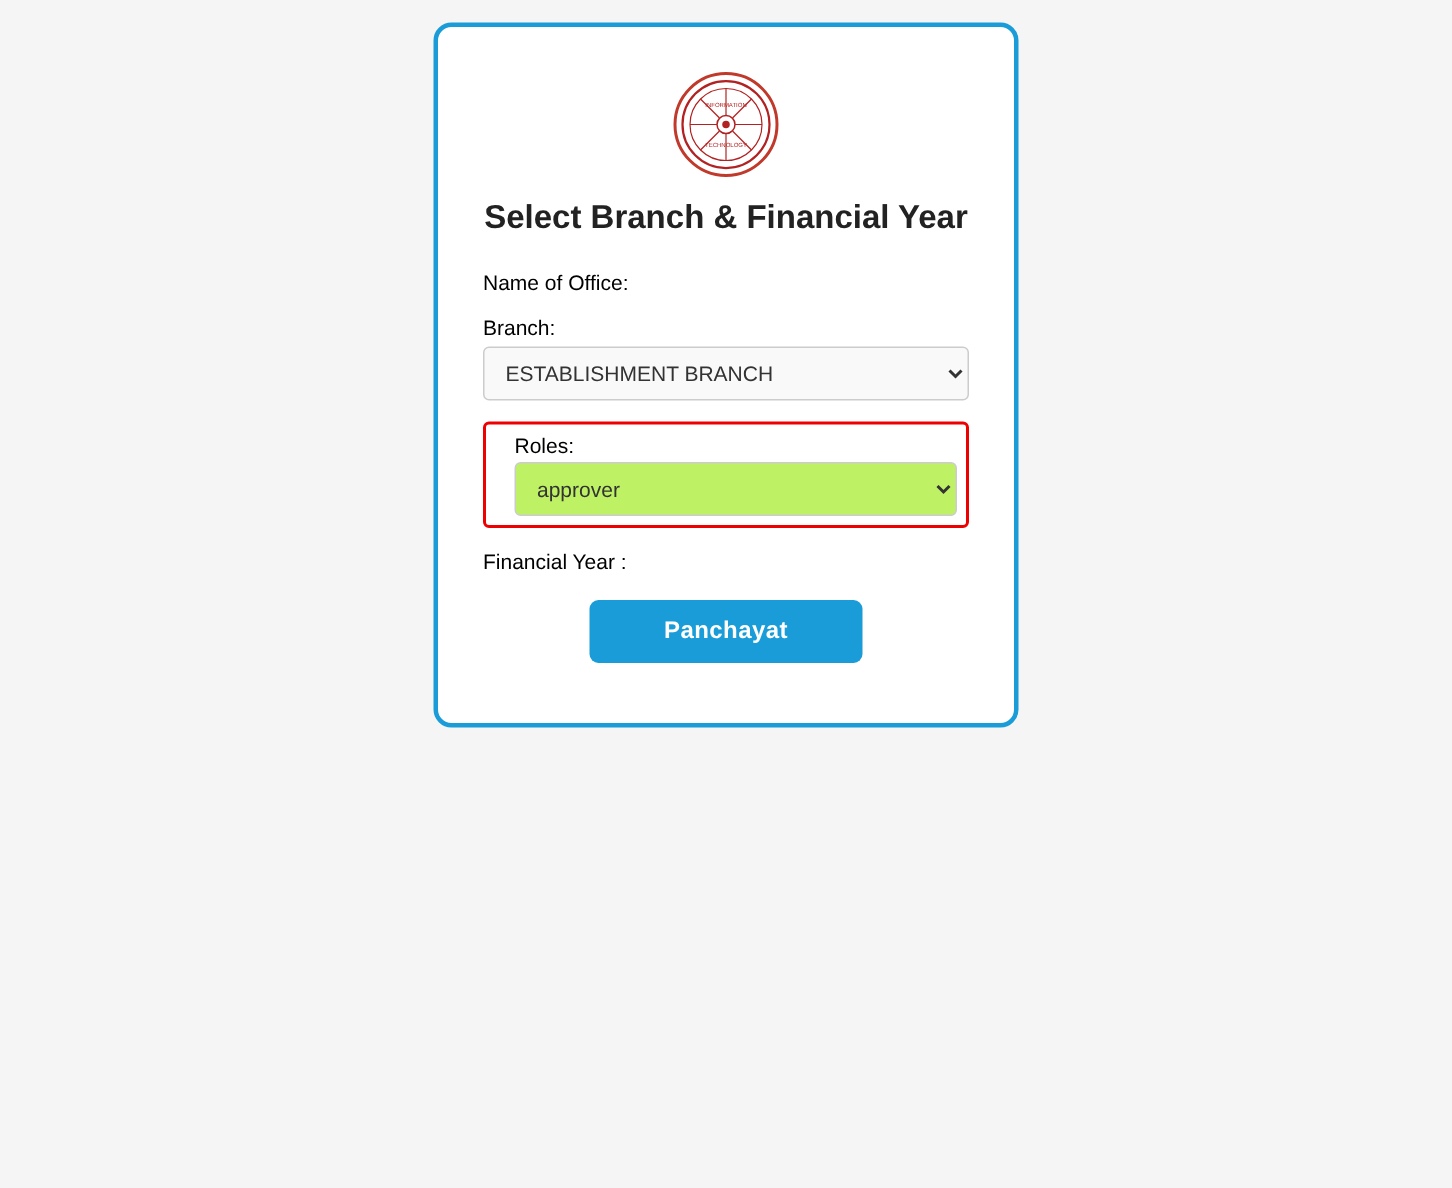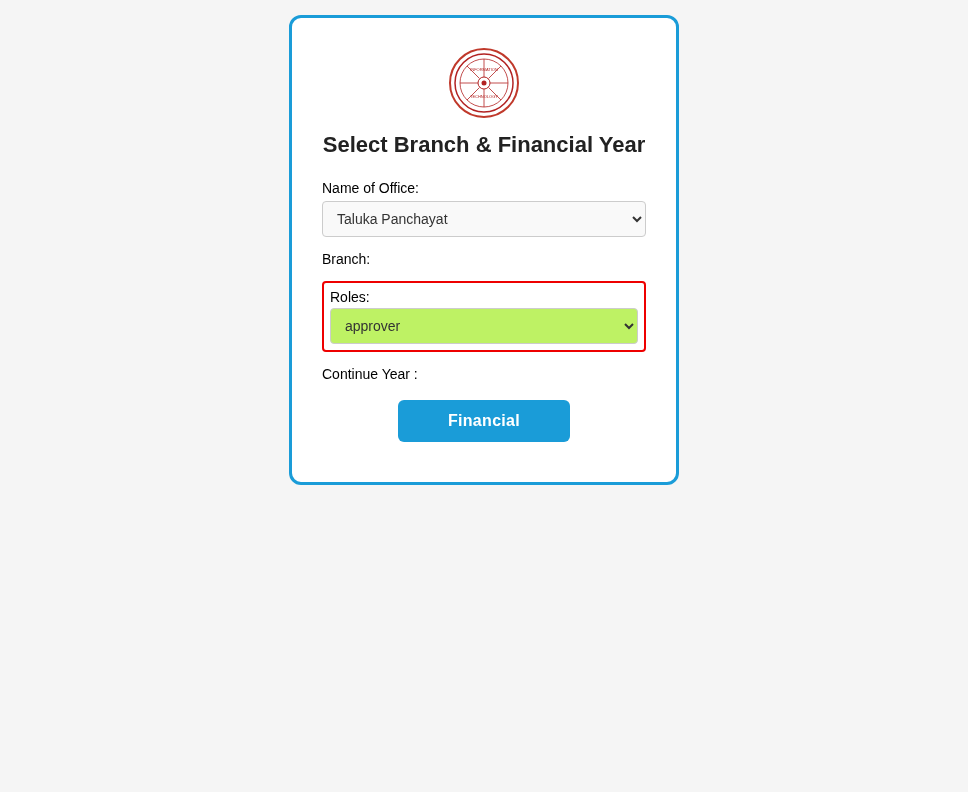--- a/index.html
+++ b/index.html
@@ -71,21 +71,21 @@
     }
 
     .field-group {
       margin-bottom: 14px;
       width: 100%;
     }
 
     .field-group.roles-group {
       border: 2px solid #e00;
       border-radius: 4px;
-      padding: 6px 6px 6px 6px;
+      padding: 6px 6px 6px 19px;
     }
 
     .field-group.roles-group .field-label {
       margin-bottom: 3px;
     }
 
     select {
       width: 100%;
       padding: 8px 10px;
       border: 1px solid #ccc;
@@ -145,40 +145,40 @@
       </svg>
     </div>
   </div>
 
   <h1 class="page-title">Select Branch &amp; Financial Year</h1>
 
   <div class="form-container">
 
     <div class="field-group">
       <label class="field-label">Name of Office:</label>
-      <select>
-        <option selected="">Taluka Panchayat</option>
-        <option>District Panchayat</option>
-        <option>Gram Panchayat</option>
-      </select>
     </div>
 
     <div class="field-group">
       <label class="field-label">Branch:</label>
+      <select>
+        <option selected="">ESTABLISHMENT BRANCH</option>
+        <option>ACCOUNTS BRANCH</option>
+        <option>AUDIT BRANCH</option>
+      </select>
     </div>
 
     <div class="field-group roles-group">
       <label class="field-label">Roles:</label>
       <select>
         <option selected="">approver</option>
         <option>viewer</option>
         <option>admin</option>
       </select>
     </div>
 
     <div class="field-group">
-      <label class="field-label">Continue Year :</label>
+      <label class="field-label">Financial Year :</label>
     </div>
 
-    <button class="continue-btn">Financial</button>
+    <button class="continue-btn">Panchayat</button>
 
   </div>
 </div>
 
 </body></html>

